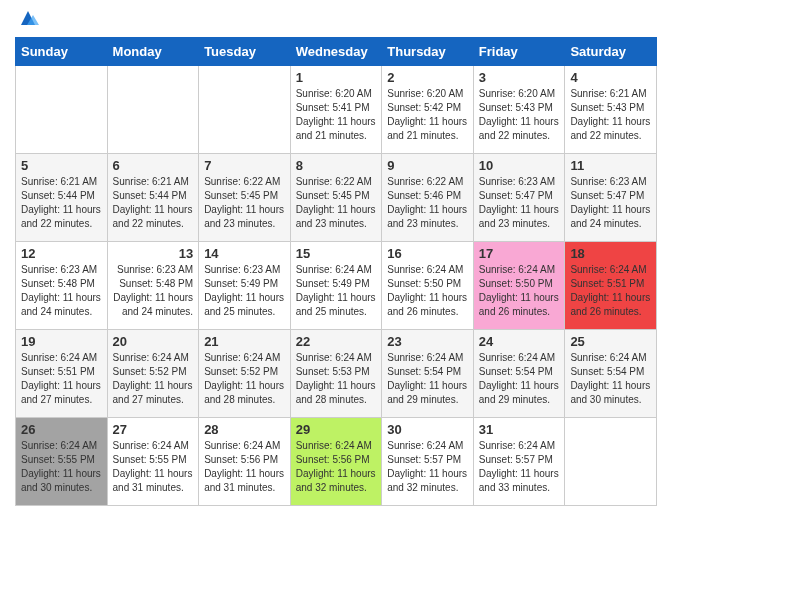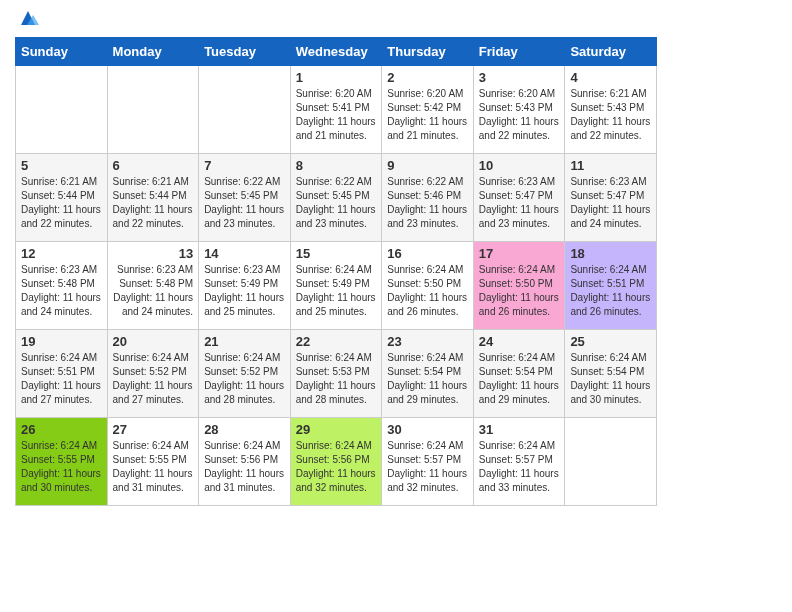--- a/index.html
+++ b/index.html
@@ -213,21 +213,21 @@
             <div class="day-info">Sunrise: 6:24 AM<br>Sunset: 5:49 PM<br>Daylight: 11 hours and 25 minutes.</div>
           </td>
           <td style="background-color: rgb(255, 255, 255);">
             <span class="day-num">16</span>
             <div class="day-info">Sunrise: 6:24 AM<br>Sunset: 5:50 PM<br>Daylight: 11 hours and 26 minutes.</div>
           </td>
           <td style="background-color: #f9a8d4;">
             <span class="day-num">17</span>
             <div class="day-info">Sunrise: 6:24 AM<br>Sunset: 5:50 PM<br>Daylight: 11 hours and 26 minutes.</div>
           </td>
-          <td style="background-color: #c4b5fd; margin-left: 16px;">
+          <td style="background-color: #ef4444; margin-left: 16px;">
             <span class="day-num">18</span>
             <div class="day-info">Sunrise: 6:24 AM<br>Sunset: 5:51 PM<br>Daylight: 11 hours and 26 minutes.</div>
           </td>
         </tr>
         <tr>
           <td style="background-color: rgb(245, 245, 245);">
             <span class="day-num">19</span>
             <div class="day-info">Sunrise: 6:24 AM<br>Sunset: 5:51 PM<br>Daylight: 11 hours and 27 minutes.</div>
           </td>
           <td style="background-color: rgb(245, 245, 245);">
@@ -249,21 +249,21 @@
           <td style="background-color: rgb(245, 245, 245);">
             <span class="day-num">24</span>
             <div class="day-info">Sunrise: 6:24 AM<br>Sunset: 5:54 PM<br>Daylight: 11 hours and 29 minutes.</div>
           </td>
           <td style="background-color: rgb(245, 245, 245);">
             <span class="day-num">25</span>
             <div class="day-info">Sunrise: 6:24 AM<br>Sunset: 5:54 PM<br>Daylight: 11 hours and 30 minutes.</div>
           </td>
         </tr>
         <tr>
-          <td style="background-color: #84cc16;">
+          <td style="background-color: #a3a3a3;">
             <span class="day-num">26</span>
             <div class="day-info">Sunrise: 6:24 AM<br>Sunset: 5:55 PM<br>Daylight: 11 hours and 30 minutes.</div>
           </td>
           <td style="background-color: rgb(255, 255, 255);">
             <span class="day-num">27</span>
             <div class="day-info">Sunrise: 6:24 AM<br>Sunset: 5:55 PM<br>Daylight: 11 hours and 31 minutes.</div>
           </td>
           <td style="background-color: rgb(255, 255, 255);">
             <span class="day-num">28</span>
             <div class="day-info">Sunrise: 6:24 AM<br>Sunset: 5:56 PM<br>Daylight: 11 hours and 31 minutes.</div>

